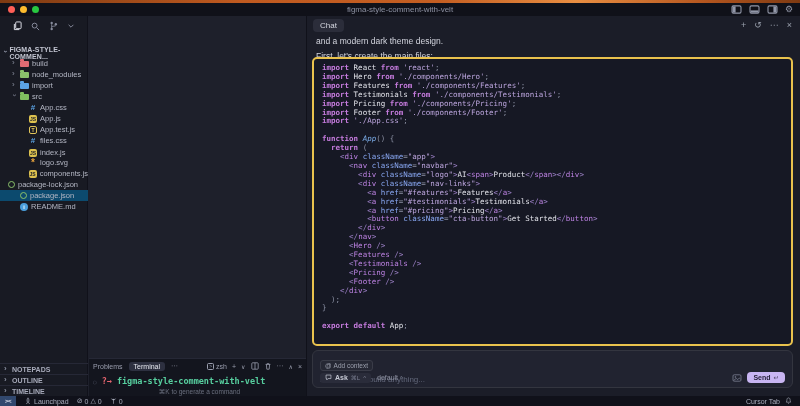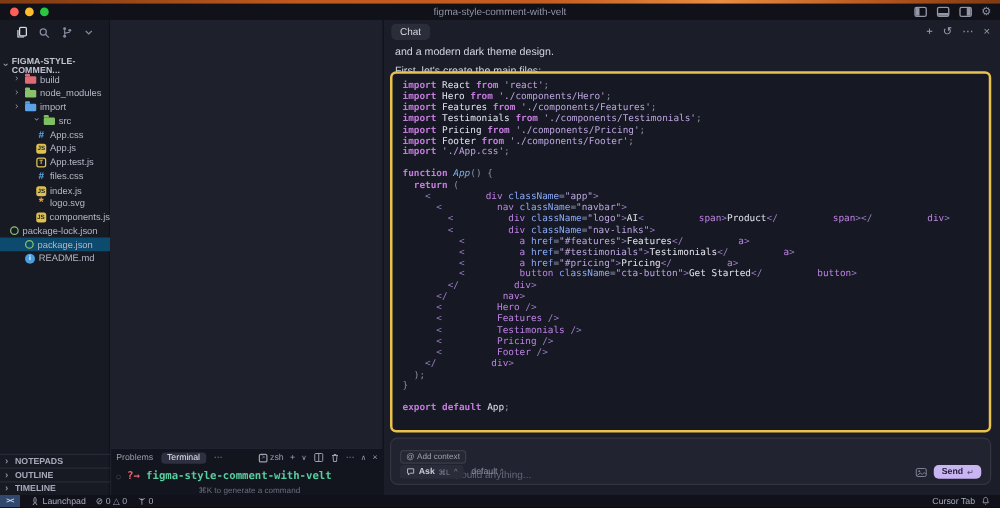--- a/index.html
+++ b/index.html
@@ -73,21 +73,21 @@
   .msg2{margin-top:5px;}
 
   .code-block{position:absolute;left:5px;top:41px;width:481px;height:289px;
     border:2px solid #e9c24d;border-radius:5px;background:#161824;overflow:hidden;}
   .code-head{display:flex;align-items:center;height:15px;background:#1e2029;border-bottom:1px solid #2a2c38;padding:0 7px;}
   .react-dot{width:6px;height:6px;border-radius:50%;background:#3fb6d3;margin-right:4px;}
   .code-filename{font-size:7.5px;color:#c9ccd6;}
   .apply-btn{margin-left:auto;display:flex;align-items:center;gap:3px;font-size:7px;color:#6e7383;}
   .code-area{padding:5px 0 0 8px;font-family:"DejaVu Sans Mono",monospace;font-size:7.5px;line-height:8.9px;white-space:pre;}
   .tok-k{color:#c57bdd;font-weight:bold;}
-  .tok-t{color:#bd82e3;margin-left:44px;}
+  .tok-t{color:#bd82e3;}
   .tok-b{color:#9a7fc4;}
   .tok-a{color:#8aa9f5;}
   .tok-s{color:#bda6df;}
   .tok-p{color:#e2e3ea;}
   .tok-f{color:#7fb2f0;font-style:italic;}
   .tok-g{color:#8b90a3;}
 
   .chat-input{position:absolute;left:5px;top:334px;width:481px;height:38px;background:#212330;
     border:1px solid #33353f;border-radius:6px;padding:3px 7px;}
   .ctx-chip{display:inline-flex;align-items:center;gap:2px;border:1px solid #3a3c48;background:#262834;
@@ -192,21 +192,21 @@
           <div class="trow" style="padding-left: 12px;">
             <span class="chev">›</span>
             <span class="folder" style="background: rgb(138, 194, 107);"></span>
             <span class="tlabel">node_modules</span>
           </div>
           <div class="trow" style="padding-left: 12px;">
             <span class="chev">›</span>
             <span class="folder" style="background: rgb(91, 163, 230);"></span>
             <span class="tlabel">import</span>
           </div>
-          <div class="trow" style="padding-left: 27px;">
+          <div class="trow" style="padding-left: 12px;">
             <span class="chev open">›</span>
             <span class="folder" style="background: rgb(127, 191, 95);"></span>
             <span class="tlabel">src</span>
           </div>
           <div class="trow" style="padding-left: 21px;">
             <span class="chev"></span>
             <span class="fchip css">#</span>
             <span class="tlabel">App.css</span>
           </div>
           <div class="trow" style="padding-left: 21px;">

